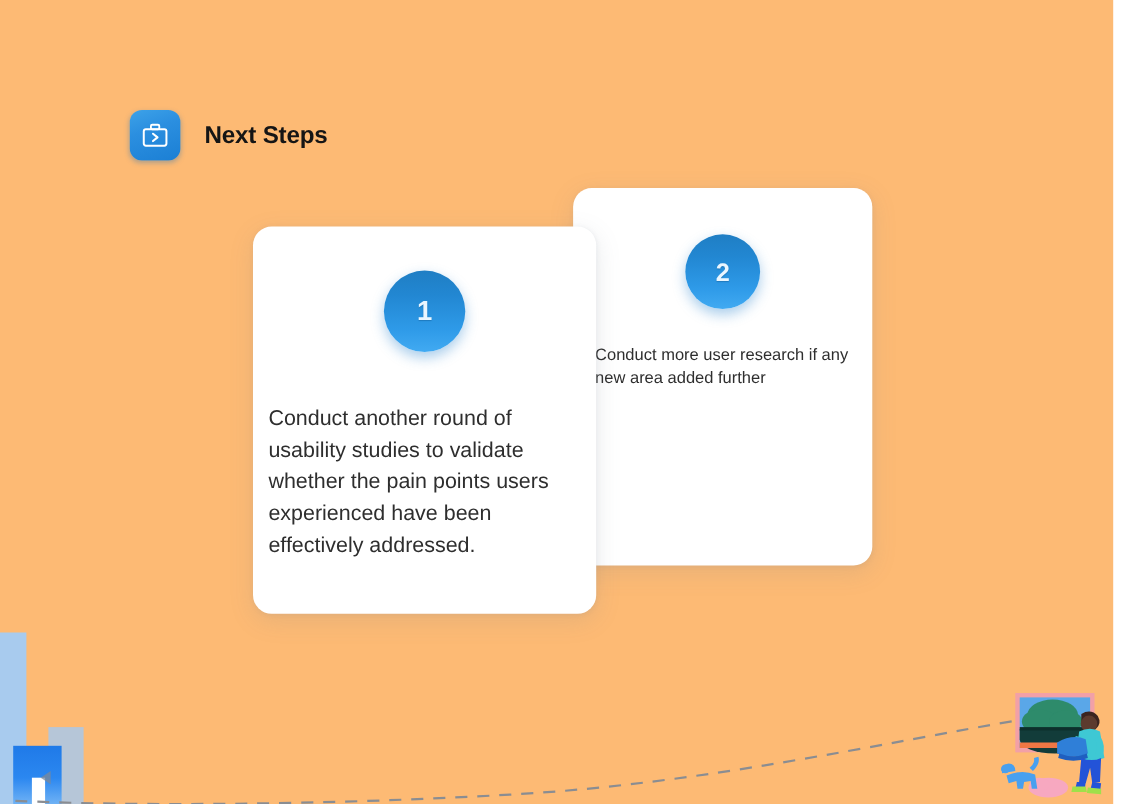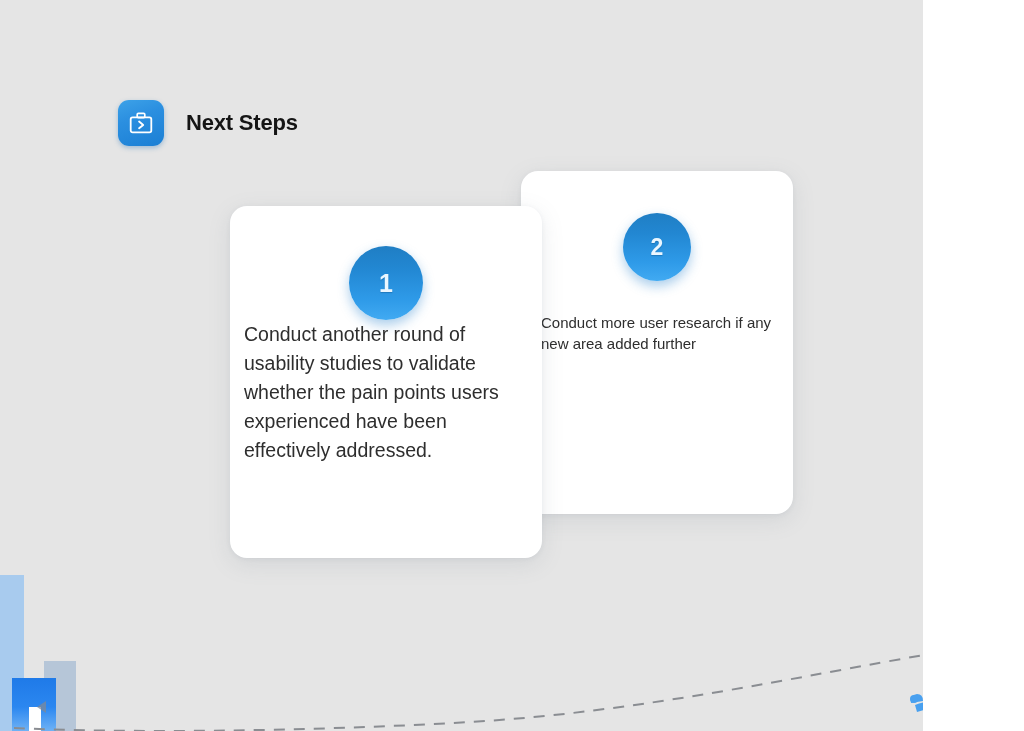--- a/index.html
+++ b/index.html
@@ -14,23 +14,23 @@
   body {
     background: #ffffff;
     font-family: "Liberation Sans", sans-serif;
     position: relative;
     -webkit-font-smoothing: antialiased;
   }
 
   .slide {
     position: absolute;
     inset: 0;
-    width: 923px;
+    width: 1012px;
     height: 731px;
-    background: #e5e5e5;
+    background: #fdba74;
     overflow: hidden;
   }
 
   
   .header {
     position: absolute;
     left: 118px;
     top: 100px;
     display: flex;
     align-items: center;
@@ -106,20 +106,21 @@
 
   .card-text {
     color: #2e2e2e;
     text-align: left;
     font-weight: normal;
   }
 
   .card-1 .card-text {
     font-size: 19.5px;
     line-height: 29px;
+    margin-top: 46px;
     width: 284px;
   }
 
   .card-2 .card-text {
     font-size: 15px;
     line-height: 20.5px;
     margin-top: 32px;
     width: 232px;
   }
 

